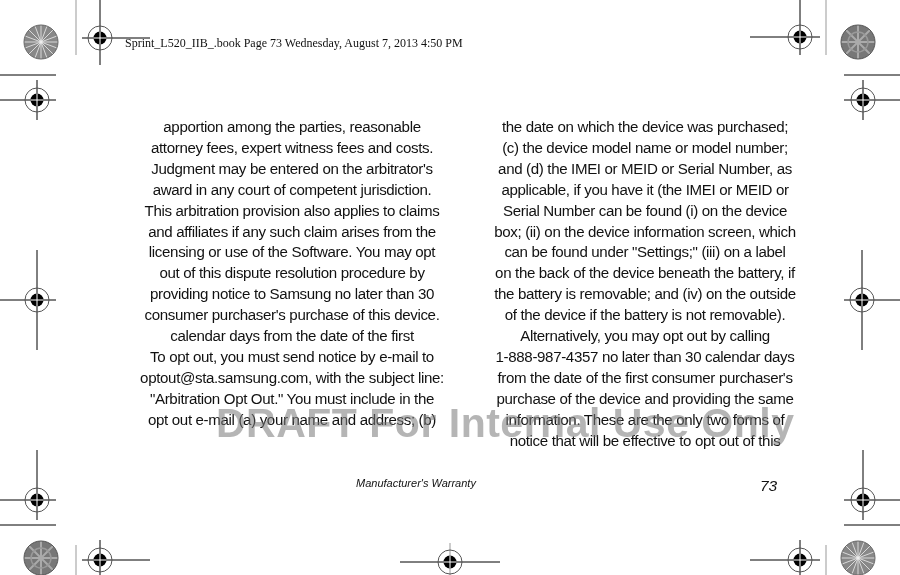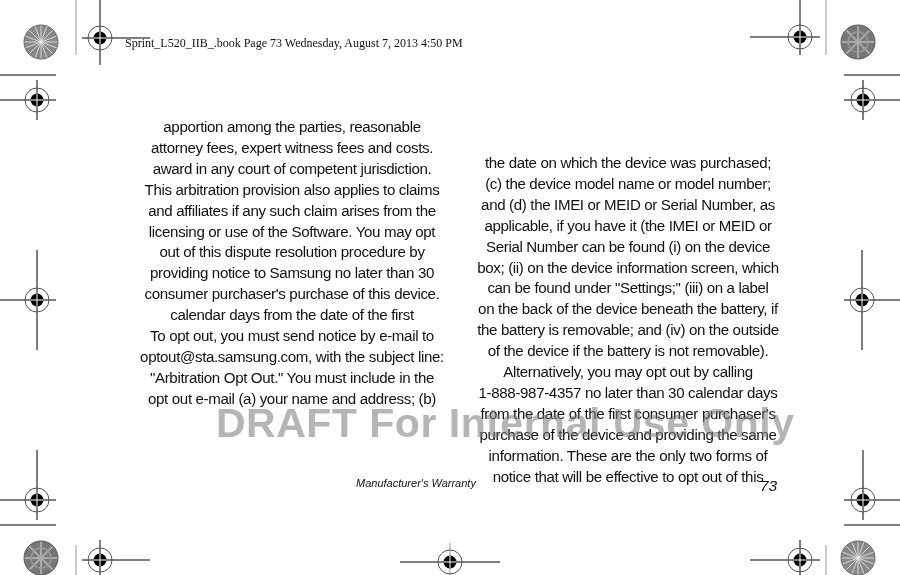--- a/index.html
+++ b/index.html
@@ -2,21 +2,21 @@
 <html><head>
 <meta charset="utf-8">
 <style>
   html, body { margin:0; padding:0; background:#fff; }
   body { width:900px; height:575px; position:relative; overflow:hidden; font-family:"Liberation Sans", sans-serif; color:#111; }
   .mark { position:absolute; }
   .slug { position:absolute; left:125px; top:36px; font-family:"Liberation Serif", serif; font-size:12px; color:#111; white-space:nowrap; }
   .col { position:absolute; top:117px; width:322px; font-size:15.1px; line-height:20.9px; letter-spacing:-0.35px; color:#111; }
   .col .ln { display:block; white-space:nowrap;text-align:center; }
   .col-left { left:131px; }
-  .col-right { left:467px;margin-top:36px; }
+  .col-right { left:484px; }
   .footer-title { position:absolute; left:356px; top:477px; font-size:11px; font-style:italic; color:#111; }
   .footer-page { position:absolute; left:760px; top:477px; font-size:15.5px; font-style:italic; color:#111; }
   .watermark { position:absolute; left:216px; top:400px; font-size:41px; color:rgba(120,120,120,0.55); white-space:nowrap; letter-spacing:0.5px; pointer-events:none;font-weight:bold; }
 </style>
 </head>
 <body>
 
 <svg class="mark" width="900" height="575" style="left:0;top:0;" viewBox="0 0 900 575">
   <defs>
     <g id="reg">
@@ -103,20 +103,21 @@
   <line x1="750" y1="560" x2="820" y2="560" stroke="#000" stroke-width="1"></line>
   <line x1="800" y1="540" x2="800" y2="575" stroke="#000" stroke-width="1"></line>
   <use href="#reg" x="800" y="560"></use>
 </svg>
 
 <div class="slug">Sprint_L520_IIB_.book  Page 73  Wednesday, August 7, 2013  4:50 PM</div>
 
 <div class="col col-left">
   <span class="ln">apportion among the parties, reasonable</span>
   <span class="ln">attorney fees, expert witness fees and costs.</span>
+  <span class="ln">Judgment may be entered on the arbitrator's</span>
   <span class="ln">award in any court of competent jurisdiction.</span>
   <span class="ln">This arbitration provision also applies to claims</span>
   <span class="ln">and affiliates if any such claim arises from the</span>
   <span class="ln">licensing or use of the Software. You may opt</span>
   <span class="ln">out of this dispute resolution procedure by</span>
   <span class="ln">providing notice to Samsung no later than 30</span>
   <span class="ln">consumer purchaser's purchase of this device.</span>
   <span class="ln">calendar days from the date of the first</span>
   <span class="ln">To opt out, you must send notice by e-mail to</span>
   <span class="ln">optout@sta.samsung.com, with the subject line:</span>

